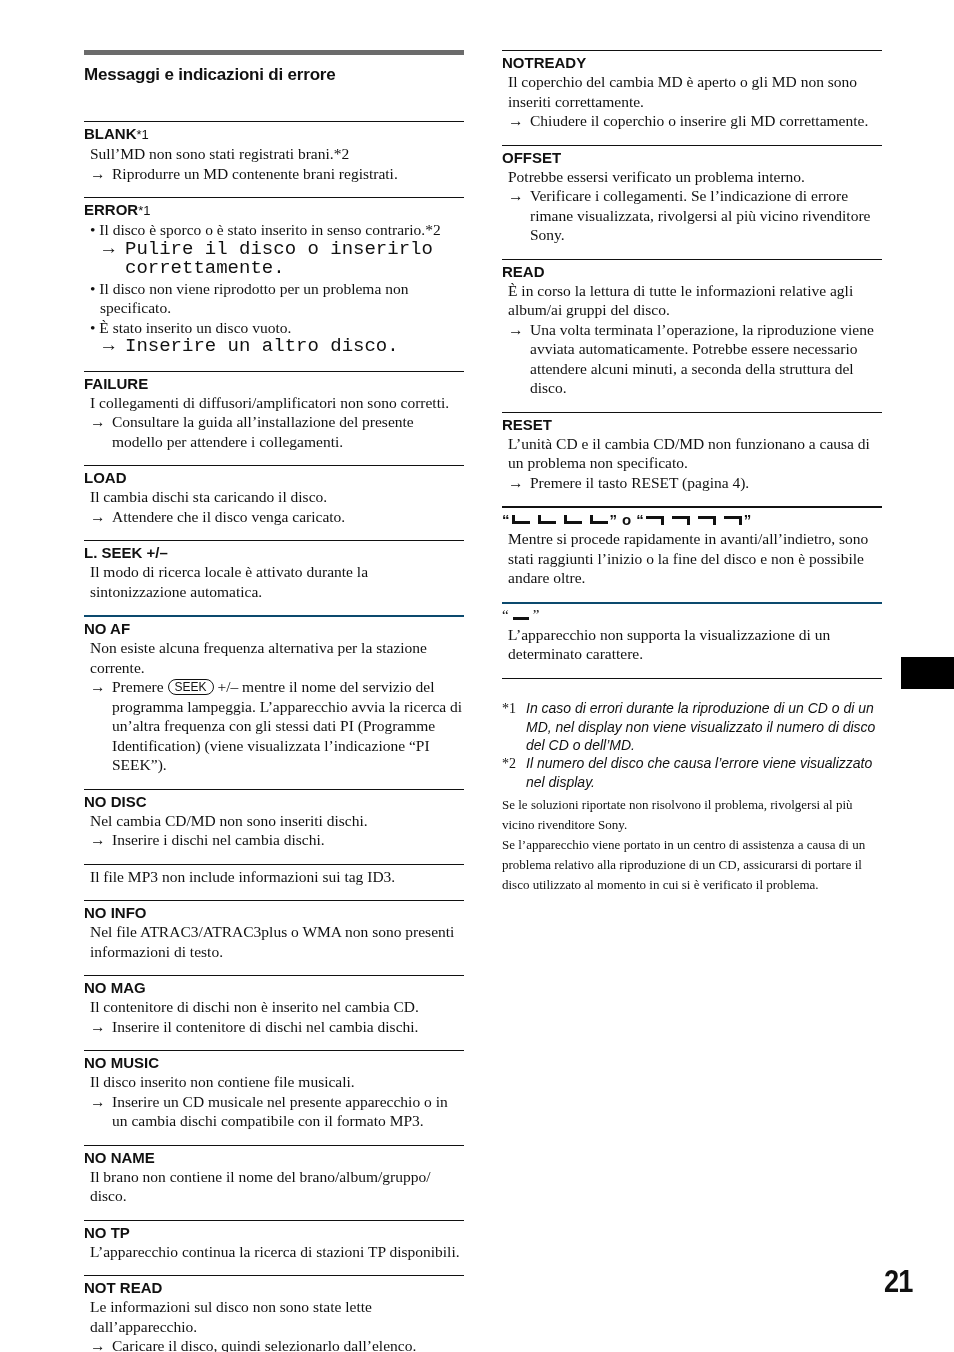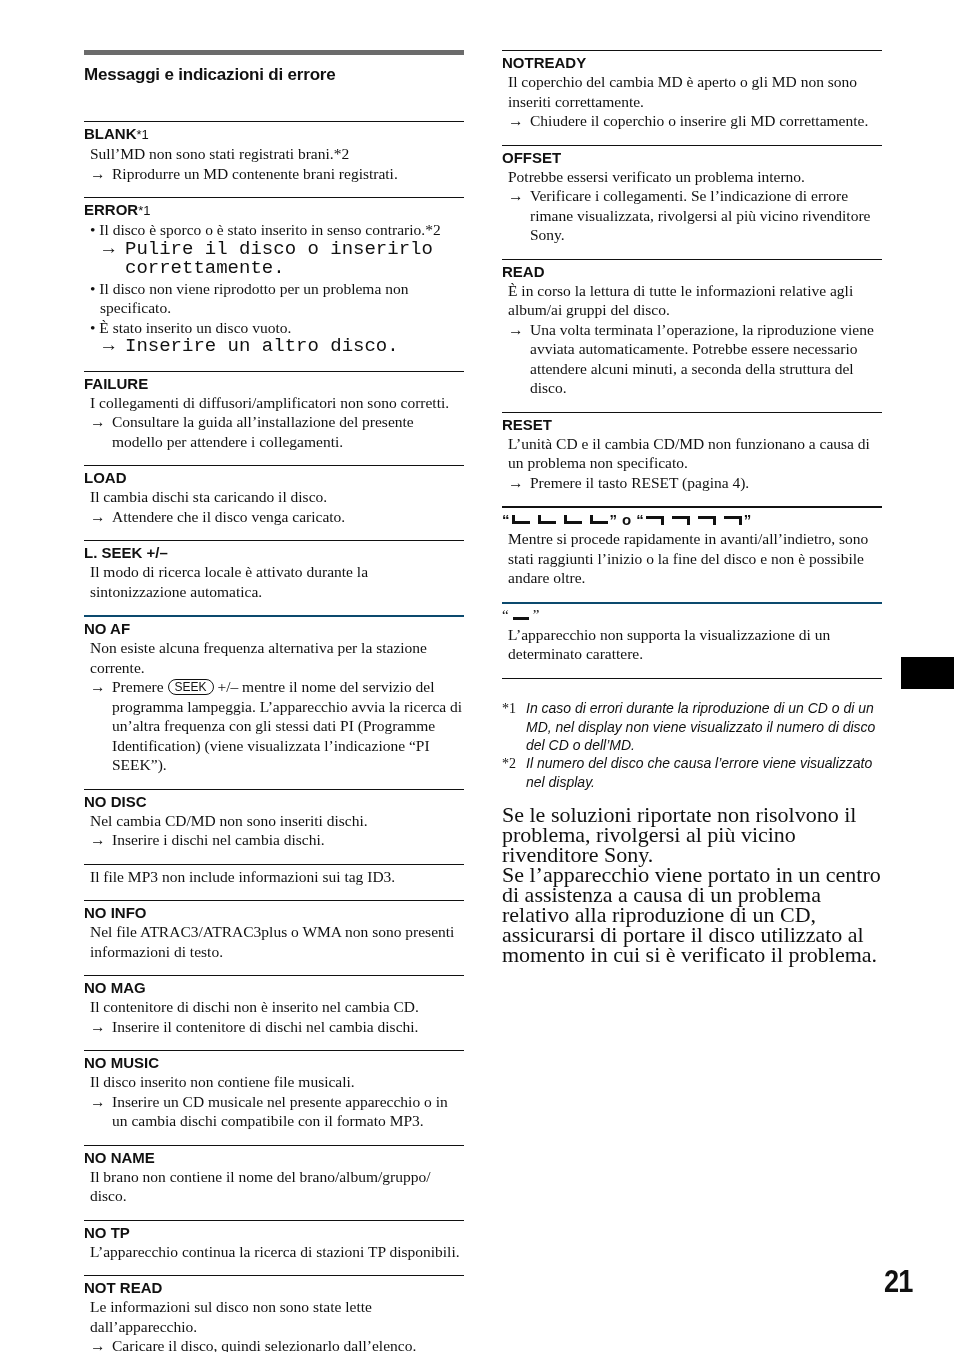--- a/index.html
+++ b/index.html
@@ -24,21 +24,21 @@
   .bullet-action .arrow { display: inline-block; width: 22px; text-indent: 0; }
   .seek-key { display: inline-block; font-family: "Liberation Sans", sans-serif; font-size: 12px; border: 1px solid #111; border-radius: 9px; padding: 0 6px; line-height: 14px; text-indent: 0; vertical-align: 1px; }
   .glyph-term { font-family: "Liberation Sans", sans-serif; font-weight: bold; font-size: 15px; line-height: 19px; display: flex; align-items: center; gap: 2px; }
   .seg { display: inline-block; width: 18px; height: 9px; margin-right: 6px; box-sizing: border-box; }
   .seg-l { border-left: 3px solid #111; border-bottom: 3px solid #111; }
   .seg-r { border-right: 3px solid #111; border-top: 3px solid #111; margin-top: 2px; }
   .seg-dash { width: 16px; height: 3px; background: #111; display: inline-block; margin: 6px 2px 0 2px; }
   .footnotes { margin-top: 20px; }
   .fn { font-family: "Liberation Sans", sans-serif; font-style: italic; font-size: 14px; line-height: 18px; padding-left: 24px; text-indent: -24px; }
   .fn .fn-mark { font-family: "Liberation Serif", serif; font-style: normal; display: inline-block; width: 24px; text-indent: 0; font-size: 14px; }
-  .closing { margin-top: 14px; font-family: "Liberation Serif", serif; font-size: 22px; line-height: 20px; }
+  .closing { margin-top: 4px; font-family: "Liberation Serif", serif; font-size: 13px; line-height: 20px; }
   .closing p { margin: 0; }
   .side-tab { position: absolute; left: 901px; top: 657px; width: 53px; height: 32px; background: #000; }
   .page-num { position: absolute; left: 884px; top: 1263px; font-family: "Liberation Sans", sans-serif; font-weight: bold; font-size: 32px; letter-spacing: -1px; transform: scaleX(0.85); transform-origin: left; }
 </style>
 </head>
 <body>
 
 <div class="col col-left">
   <div class="topbar"></div>
   <h1 class="page-title">Messaggi e indicazioni di errore</h1>

